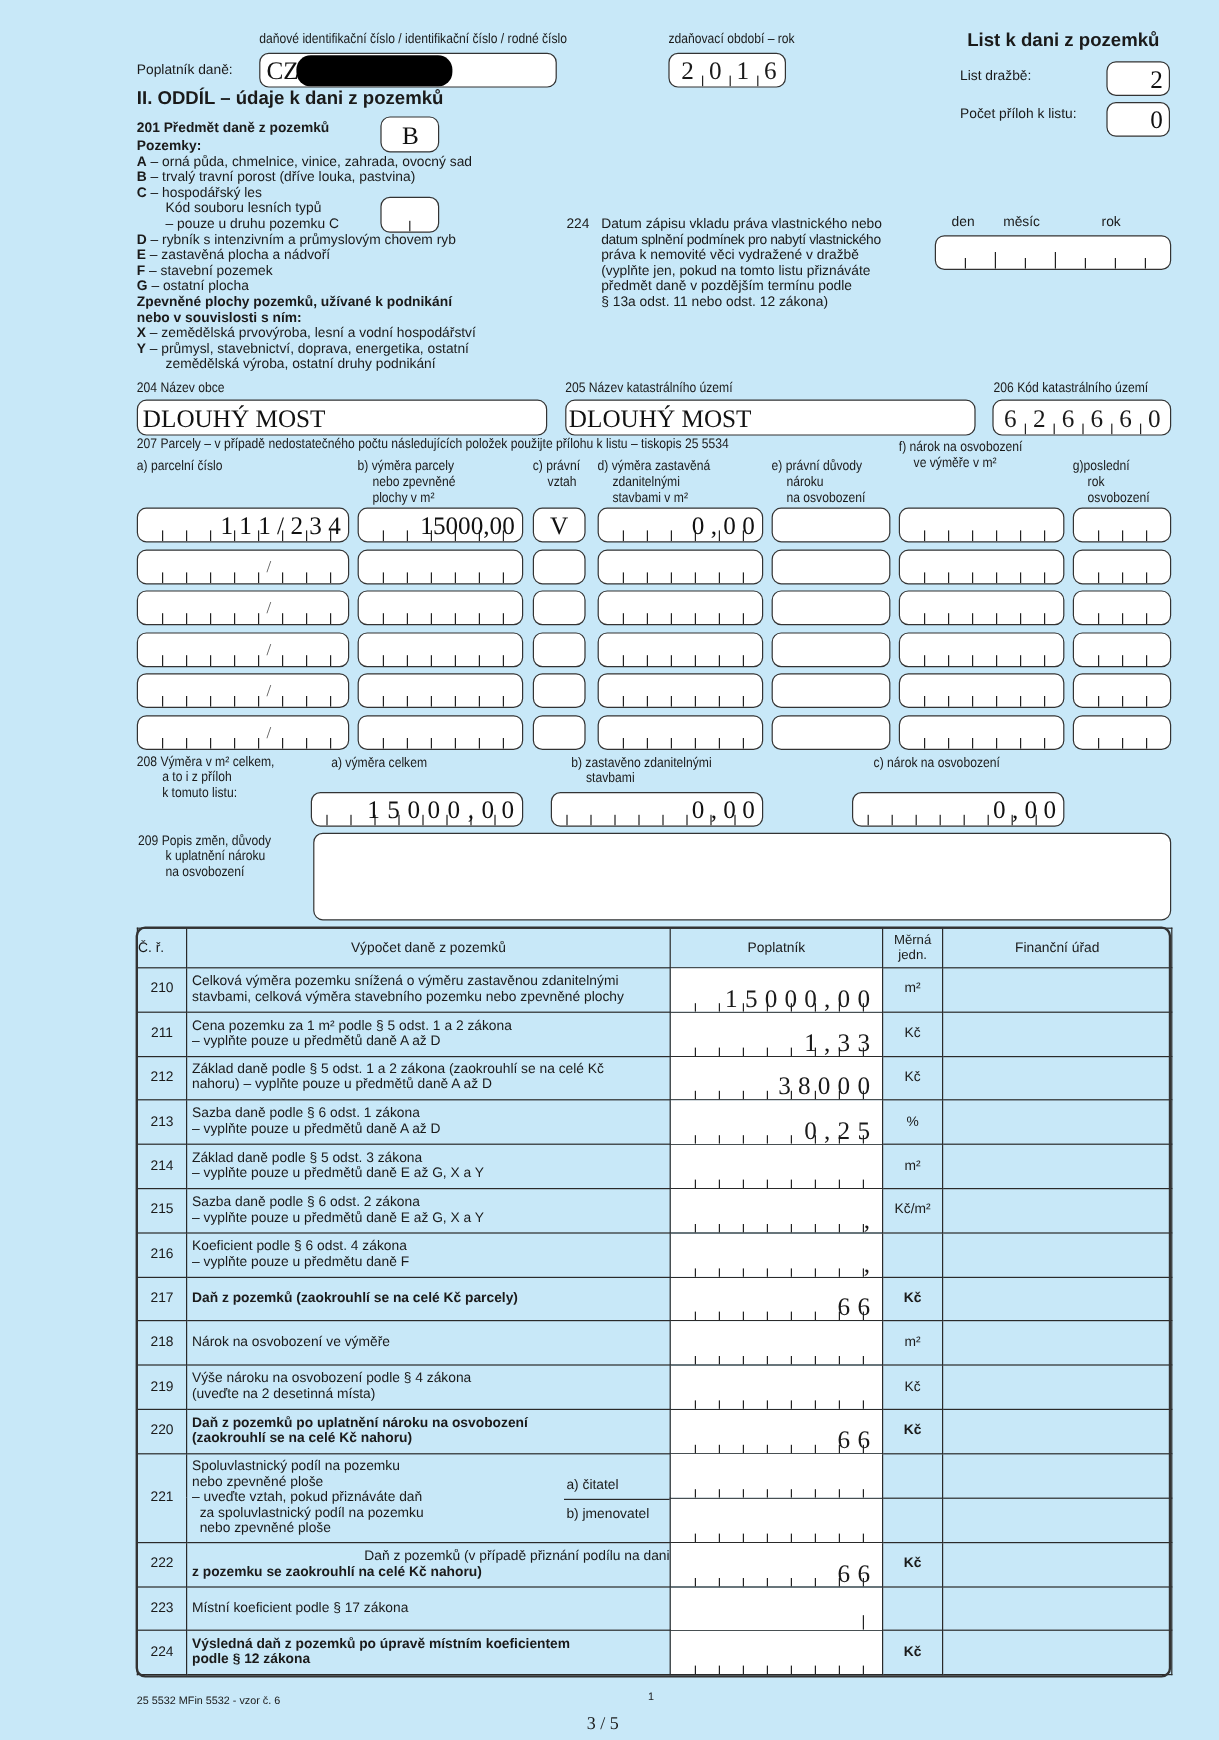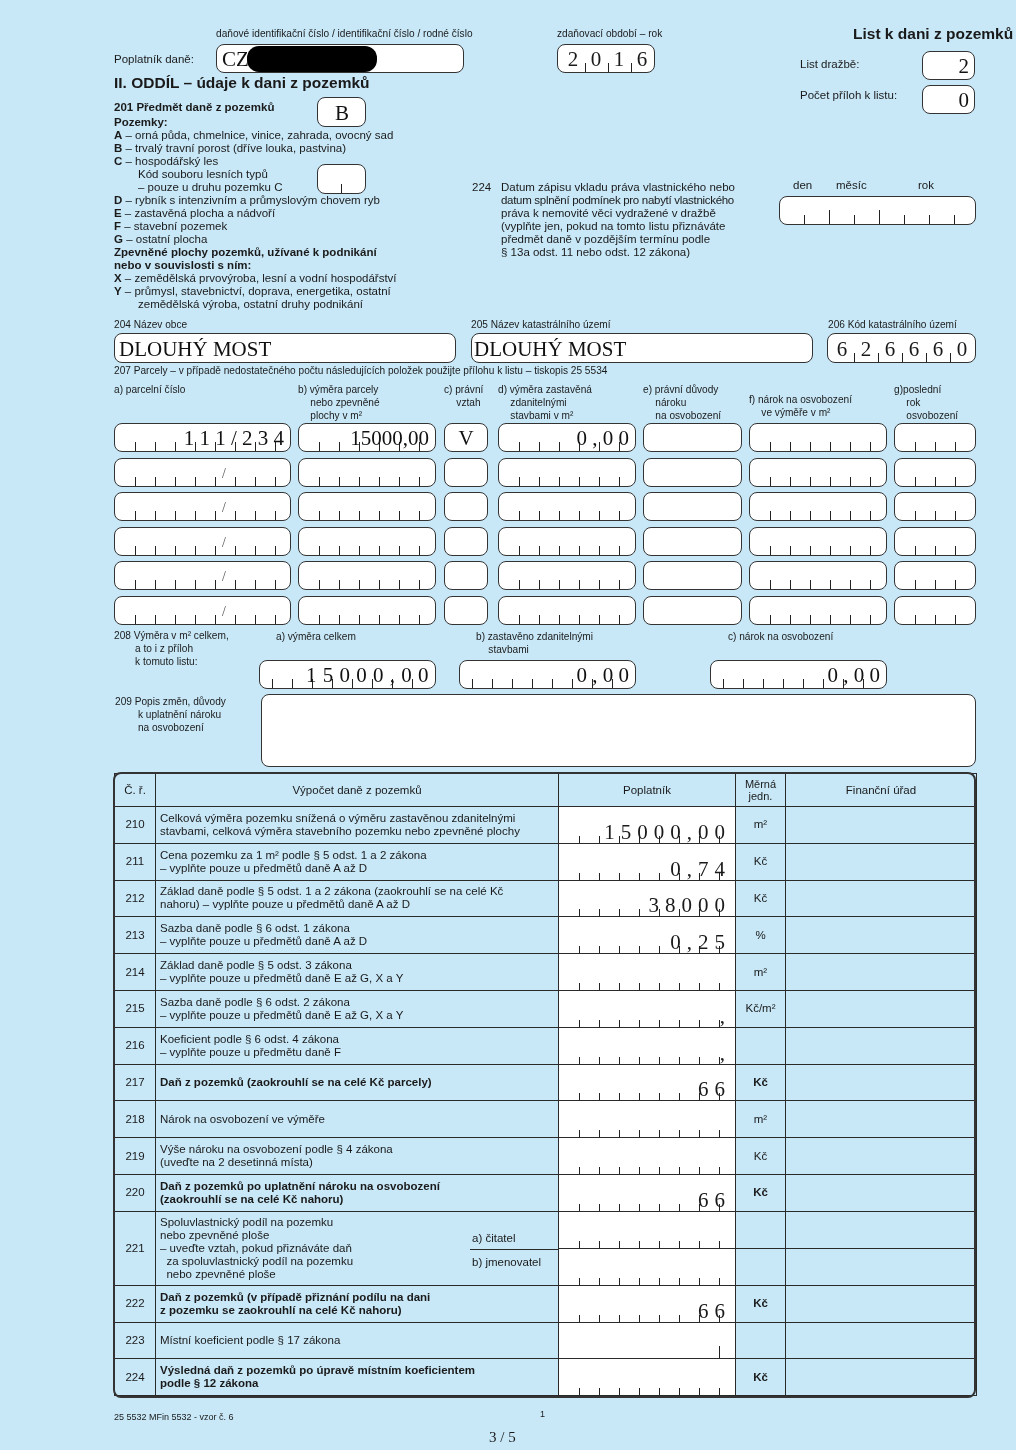--- a/index.html
+++ b/index.html
@@ -41,21 +41,21 @@
   <div class="seg" style="left:4px;top:0;" id="period-digits"></div>
   <span class="tick" style="left:27px;"></span>
     <span class="tick" style="left:50px;"></span>
     <span class="tick" style="left:73px;"></span>
   <span class="digit abs" style="left:6px;top:2px;width:18px;">2</span>
   <span class="digit abs" style="left:29px;top:2px;width:18px;">0</span>
   <span class="digit abs" style="left:52px;top:2px;width:18px;">1</span>
   <span class="digit abs" style="left:75px;top:2px;width:18px;">6</span>
 </div>
 
-<div class="abs title-big" style="left:806px;top:25px;font-size:15.5px;margin-left:47px;">List k dani z pozemků</div>
+<div class="abs title-big" style="left:806px;top:25px;font-size:15.5px;">List k dani z pozemků</div>
 <div class="abs lbl" style="left:800px;top:58px;">List dražbě:</div>
 <div class="box" style="left:922px;top:51px;width:53px;height:29px;">
   <span class="val" style="right:5px;top:2px;">2</span>
 </div>
 <div class="abs lbl" style="left:800px;top:89px;">Počet příloh k listu:</div>
 <div class="box" style="left:922px;top:85px;width:53px;height:29px;">
   <span class="val" style="right:5px;top:2px;">0</span>
 </div>
 
 <div class="abs" style="left:114px;top:74px;font-size:15.5px;font-weight:bold;">II. ODDÍL – údaje k dani z pozemků</div>
@@ -144,21 +144,21 @@
 <div class="abs" style="left:498px;top:383px;">
   <div class="lblc">d) výměra zastavěná</div>
     <div class="lblc" style="padding-left:14px;">zdanitelnými</div>
     <div class="lblc" style="padding-left:14px;">stavbami v m²</div>
 </div>
 <div class="abs" style="left:643px;top:383px;">
   <div class="lblc">e) právní důvody</div>
     <div class="lblc" style="padding-left:14px;">nároku</div>
     <div class="lblc" style="padding-left:14px;">na osvobození</div>
 </div>
-<div class="abs" style="left:749px;top:393px;">
+<div class="abs" style="left:749px;top:367px;">
   <div class="lblc">f)  nárok na osvobození</div>
     <div class="lblc" style="padding-left:14px;">ve výměře v m²</div>
 </div>
 <div class="abs" style="left:894px;top:383px;">
   <div class="lblc">g)poslední</div>
     <div class="lblc" style="padding-left:14px;">rok</div>
     <div class="lblc" style="padding-left:14px;">osvobození</div>
 </div>
 
 <div id="parcel-rows">
@@ -522,21 +522,21 @@
     <table class="calc">
       <colgroup>
         <col style="width:41px">
         <col style="width:403px">
         <col style="width:177px">
         <col style="width:50px">
         <col style="width:191px">
       </colgroup>
       <tbody>
         <tr style="height: 33px;">
-          <td style="text-align: center;">Č. ř.</td>
+          <td style="text-align: left;">Č. ř.</td>
           <td style="text-align: center;">Výpočet daně z pozemků</td>
           <td style="text-align: center;">Poplatník</td>
           <td style="text-align: center; font-size: 11px; line-height: 12px; white-space: normal;">Měrná jedn.</td>
           <td style="text-align: center;">Finanční úřad</td>
         </tr>
         <tr style="height: 36.8px;">
           <td class="num">210</td>
           <td class="desc">
             <div>Celková výměra pozemku snížená o výměru zastavěnou zdanitelnými</div>
             <div>stavbami, celková výměra stavebního pozemku nebo zpevněné plochy</div>
@@ -563,21 +563,21 @@
           </td>
           <td class="pop">
             <span class="tick" style="left: 20px; height: 7px;"></span>
             <span class="tick" style="left: 40px; height: 7px;"></span>
             <span class="tick" style="left: 60px; height: 7px;"></span>
             <span class="tick" style="left: 80px; height: 7px;"></span>
             <span class="tick" style="left: 100px; height: 7px;"></span>
             <span class="tick" style="left: 120px; height: 7px;"></span>
             <span class="tick" style="left: 140px; height: 7px;"></span>
             <span class="tick" style="left: 160px; height: 7px;"></span>
-            <span class="cellval">0,74</span>
+            <span class="cellval">1,33</span>
           </td>
           <td class="unit">Kč</td>
           <td class="fu"></td>
         </tr>
         <tr style="height: 36.8px;">
           <td class="num">212</td>
           <td class="desc">
             <div>Základ daně podle § 5 odst. 1 a 2 zákona (zaokrouhlí se na celé Kč</div>
             <div>nahoru) – vyplňte pouze u předmětů daně A až D</div>
           </td>
@@ -788,21 +788,21 @@
             <span class="tick" style="left: 120px; height: 7px;"></span>
             <span class="tick" style="left: 140px; height: 7px;"></span>
             <span class="tick" style="left: 160px; height: 7px;"></span>
           </td>
           <td></td>
           <td></td>
         </tr>
         <tr style="height: 36.8px;">
           <td class="num">222</td>
           <td class="desc">
-            <div style="font-weight: bold;">Daň z pozemků (v případě přiznání podílu na dani</div>
+            <div style="font-weight: normal; text-align: right;">Daň z pozemků (v případě přiznání podílu na dani</div>
             <div style="font-weight: bold;">z pozemku se zaokrouhlí na celé Kč nahoru)</div>
           </td>
           <td class="pop">
             <span class="tick" style="left: 20px; height: 7px;"></span>
             <span class="tick" style="left: 40px; height: 7px;"></span>
             <span class="tick" style="left: 60px; height: 7px;"></span>
             <span class="tick" style="left: 80px; height: 7px;"></span>
             <span class="tick" style="left: 100px; height: 7px;"></span>
             <span class="tick" style="left: 120px; height: 7px;"></span>
             <span class="tick" style="left: 140px; height: 7px;"></span>

